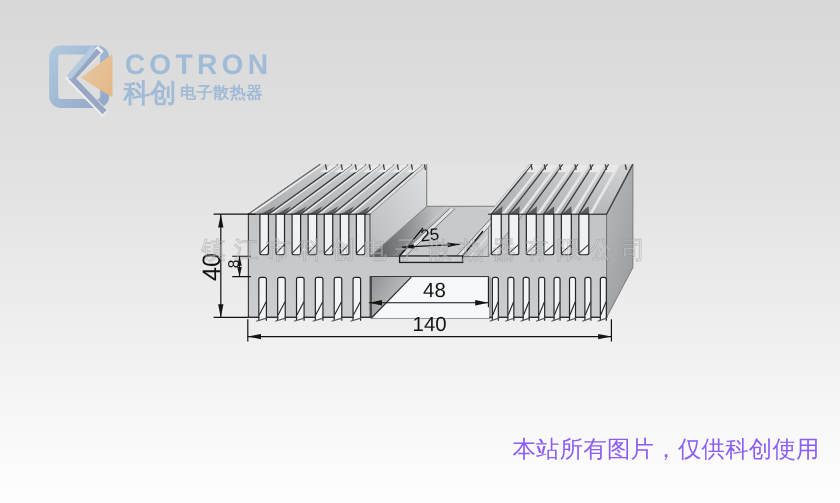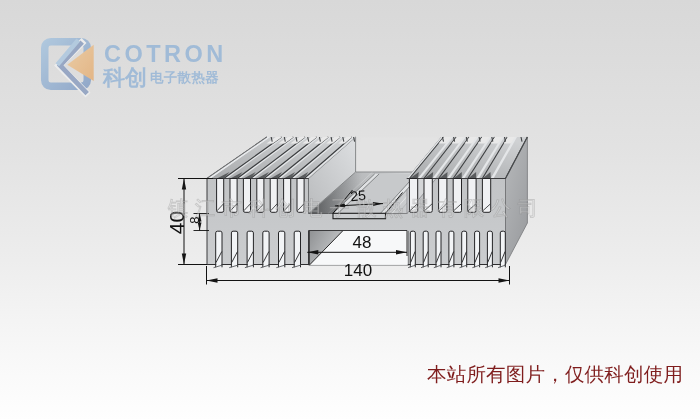--- a/index.html
+++ b/index.html
@@ -1,19 +1,19 @@
 <!DOCTYPE html>
 <html><head><meta charset="utf-8"><style>
 html,body{margin:0;padding:0;}
 body{width:700px;height:419px;position:relative;overflow:hidden;
  background:linear-gradient(180deg,#d8d8d8 0%,#e2e2e2 35%,#ededed 62%,#f8f8f8 85%,#fefefe 100%);
  font-family:"Liberation Sans", sans-serif;}
 .wm{position:absolute;left:168px;top:195px;width:400px;font-size:20px;font-weight:normal;letter-spacing:6.9px;
  color:rgba(247,247,247,0.38);-webkit-text-stroke:0.9px rgba(120,120,120,0.30);white-space:nowrap;}
-.cap{position:absolute;left:427px;top:361px;font-size:19.5px;color:#7f1d1d;letter-spacing:0.2px;text-align:right;}
+.cap{position:absolute;left:427px;top:361px;font-size:19.5px;color:#8b5cf6;letter-spacing:0.2px;text-align:right;}
 </style></head>
 <body>
 <svg style="position:absolute;left:0;top:0;" width="700" height="419" viewBox="0 0 700 419">
 <defs>
 <linearGradient id="floor" x1="315" y1="215" x2="430" y2="180" gradientUnits="userSpaceOnUse">
  <stop offset="0" stop-color="#87898b"></stop>
         <stop offset="0.45" stop-color="#b9bbbd"></stop>
         <stop offset="1" stop-color="#d9dbdd"></stop>
 </linearGradient>
 <linearGradient id="gtri" x1="309" y1="231" x2="343" y2="250" gradientUnits="userSpaceOnUse">

